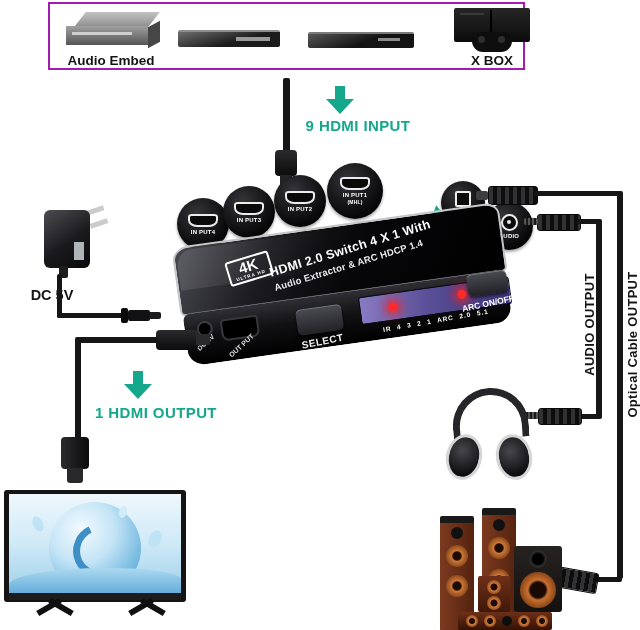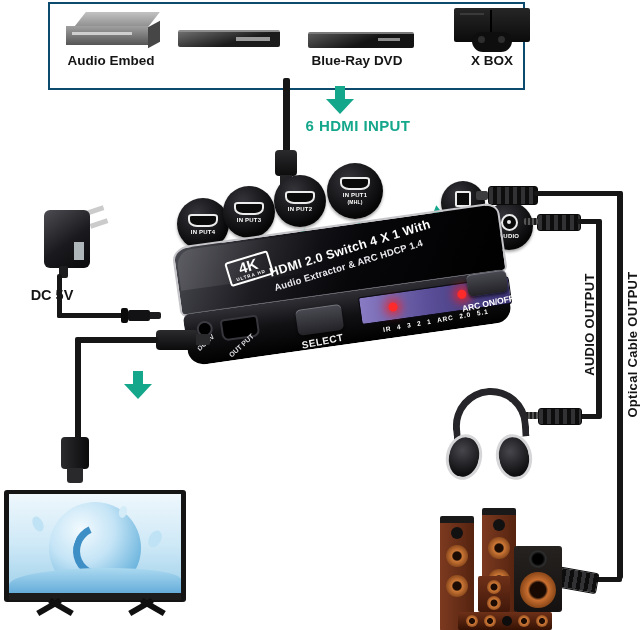--- a/index.html
+++ b/index.html
@@ -18,61 +18,60 @@
   .bigarrow .stem{margin:0 auto;width:10px;height:13px;background:#14a78b}
   .bigarrow .head{width:0;height:0;border-left:14px solid transparent;border-right:14px solid transparent;border-top:15px solid #14a78b}
   .btn3d{position:absolute;background:linear-gradient(#4a4a52,#222227);border-radius:5px;box-shadow:inset 0 1px 0 #74747d,0 2px 3px rgba(0,0,0,.6)}
   .ridged{background:repeating-linear-gradient(90deg,#323234 0 4px,#0d0d0e 4px 8px);border:1px solid #0a0a0a;border-radius:3px}
 </style>
 </head>
 <body>
 
 <div class="stage">
 
-  <div class="abs" style="left:48px;top:2px;width:477px;height:88px;border:2px solid #0c4a6e;background:#fff;box-sizing:border-box">
+  <div class="abs" style="left:48px;top:2px;width:477px;height:68px;border:2px solid #a21caf;background:#fff;box-sizing:border-box">
 
     <div class="abs" style="left:14px;top:8px;width:96px;height:36px">
       <div class="abs" style="left:16px;top:0;width:74px;height:15px;background:linear-gradient(#c2c2c2,#8e8e8e);transform:skewX(-38deg)"></div>
       <div class="abs" style="left:2px;top:14px;width:82px;height:19px;background:linear-gradient(#a0a0a0,#555)"></div>
       <div class="abs" style="left:84px;top:12px;width:12px;height:21px;background:#464646;transform:skewY(-28deg)"></div>
       <div class="abs" style="left:8px;top:20px;width:60px;height:3px;background:#cfcfcf"></div>
     </div>
     <div class="lbl" style="left:6px;top:49px;width:110px;font-size:13.5px">Audio Embed</div>
 
     <div class="abs" style="left:128px;top:24px;width:102px;height:18px">
       <div class="abs" style="left:0;top:2px;width:102px;height:15px;background:linear-gradient(165deg,#6e6e6e,#1b1b1b 60%);border-top:2px solid #8d8d8d;border-radius:2px"></div>
       <div class="abs" style="left:58px;top:9px;width:34px;height:4px;background:#9a9a9a"></div>
     </div>
 
     <div class="abs" style="left:258px;top:26px;width:106px;height:17px">
       <div class="abs" style="left:0;top:2px;width:106px;height:14px;background:linear-gradient(160deg,#585858,#141414 55%);border-top:2px solid #7a7a7a;border-radius:2px"></div>
       <div class="abs" style="left:70px;top:8px;width:22px;height:3px;background:#8d8d8d"></div>
     </div>
-    <div class="lbl" style="left:250px;top:49px;width:114px;font-size:13.5px">Blue-Ray DVD</div>
 
     <div class="abs" style="left:396px;top:4px;width:90px;height:46px">
       <div class="abs" style="left:8px;top:0;width:76px;height:34px;background:linear-gradient(#262626,#0b0b0b);border-radius:2px"></div>
       <div class="abs" style="left:44px;top:2px;width:2px;height:30px;background:#000"></div>
       <div class="abs" style="left:14px;top:5px;width:24px;height:2px;background:#3a3a3a"></div>
       <div class="abs" style="left:26px;top:24px;width:40px;height:20px;background:#0e0e0e;border-radius:10px 10px 12px 12px"></div>
       <div class="abs" style="left:32px;top:28px;width:7px;height:7px;background:#2e2e2e;border-radius:50%"></div>
       <div class="abs" style="left:52px;top:28px;width:7px;height:7px;background:#2e2e2e;border-radius:50%"></div>
     </div>
     <div class="lbl" style="left:398px;top:49px;width:88px;font-size:13.5px">X BOX</div>
   </div>
 
   <div class="cable" style="left:283px;top:78px;width:7px;height:74px"></div>
   <div class="abs" style="left:275px;top:150px;width:22px;height:26px;background:linear-gradient(#2a2a2c,#0c0c0d);border-radius:4px"></div>
   <div class="abs" style="left:280px;top:175px;width:12px;height:14px;background:#232325;border-radius:0 0 3px 3px"></div>
 
   <div class="bigarrow" style="left:326px;top:86px">
     <div class="stem"></div>
       <div class="head"></div>
   </div>
-  <div class="lbl teal" style="left:282px;top:117px;width:152px;font-size:15px;letter-spacing:.4px;color:#14a78b">6 HDMI INPUT</div>
+  <div class="lbl teal" style="left:282px;top:117px;width:152px;font-size:15px;letter-spacing:.4px;color:#14a78b">9 HDMI INPUT</div>
 
   <div class="callout" style="left:177px;top:198px;width:52px;height:52px">
     <div class="hdmi-ic"></div>
     <div class="plabel">IN PUT4</div>
   </div>
   <div class="callout" style="left:223px;top:186px;width:52px;height:52px">
     <div class="hdmi-ic"></div>
     <div class="plabel">IN PUT3</div>
   </div>
   <div class="callout" style="left:274px;top:175px;width:52px;height:52px">
@@ -175,20 +174,21 @@
   <div class="abs" style="left:196px;top:334px;width:14px;height:11px;background:#2a2a2c;border-radius:0 2px 2px 0"></div>
   <div class="cable" style="left:78px;top:337px;width:80px;height:6px"></div>
   <div class="cable" style="left:75px;top:337px;width:6px;height:102px"></div>
   <div class="abs" style="left:61px;top:437px;width:28px;height:32px;background:linear-gradient(90deg,#2b2b2e,#0b0b0c);border-radius:4px"></div>
   <div class="abs" style="left:67px;top:468px;width:16px;height:15px;background:#29292b;border-radius:0 0 3px 3px"></div>
 
   <div class="bigarrow" style="left:124px;top:371px">
     <div class="stem"></div>
       <div class="head"></div>
   </div>
+  <div class="lbl teal" style="left:70px;top:404px;width:172px;font-size:15px;letter-spacing:.4px;color:#14a78b">1 HDMI OUTPUT</div>
 
   <div class="abs" style="left:4px;top:490px;width:182px;height:130px">
     <div class="abs" style="left:0;top:0;width:182px;height:112px;background:#141414;border-radius:3px"></div>
     <div class="abs" style="left:5px;top:4px;width:172px;height:99px;background:linear-gradient(#eef7fc,#cfe9f7 50%,#9fd0ea);overflow:hidden">
       <div class="abs" style="left:40px;top:8px;width:92px;height:92px;border-radius:50%;background:radial-gradient(circle at 35% 30%,#f2fafe 0%,#c4e4f6 38%,#6fb6de 75%,#4c9dcf 100%)"></div>
       <div class="abs" style="left:64px;top:30px;width:40px;height:40px;border:7px solid transparent;border-bottom-color:#3e8fc6;border-left-color:#3e8fc6;border-radius:50%;transform:rotate(20deg)"></div>
       <div class="abs" style="left:24px;top:22px;width:10px;height:16px;background:#bfe2f4;border-radius:50%;transform:rotate(-25deg)"></div>
       <div class="abs" style="left:140px;top:36px;width:12px;height:18px;background:#bfe2f4;border-radius:50%;transform:rotate(30deg)"></div>
       <div class="abs" style="left:110px;top:12px;width:8px;height:12px;background:#d4ecf8;border-radius:50%;transform:rotate(15deg)"></div>
       <div class="abs" style="left:0;top:74px;width:172px;height:28px;background:linear-gradient(#abd9f0,#5ea8d8);border-radius:60% 45% 0 0/18px 12px 0 0"></div>

